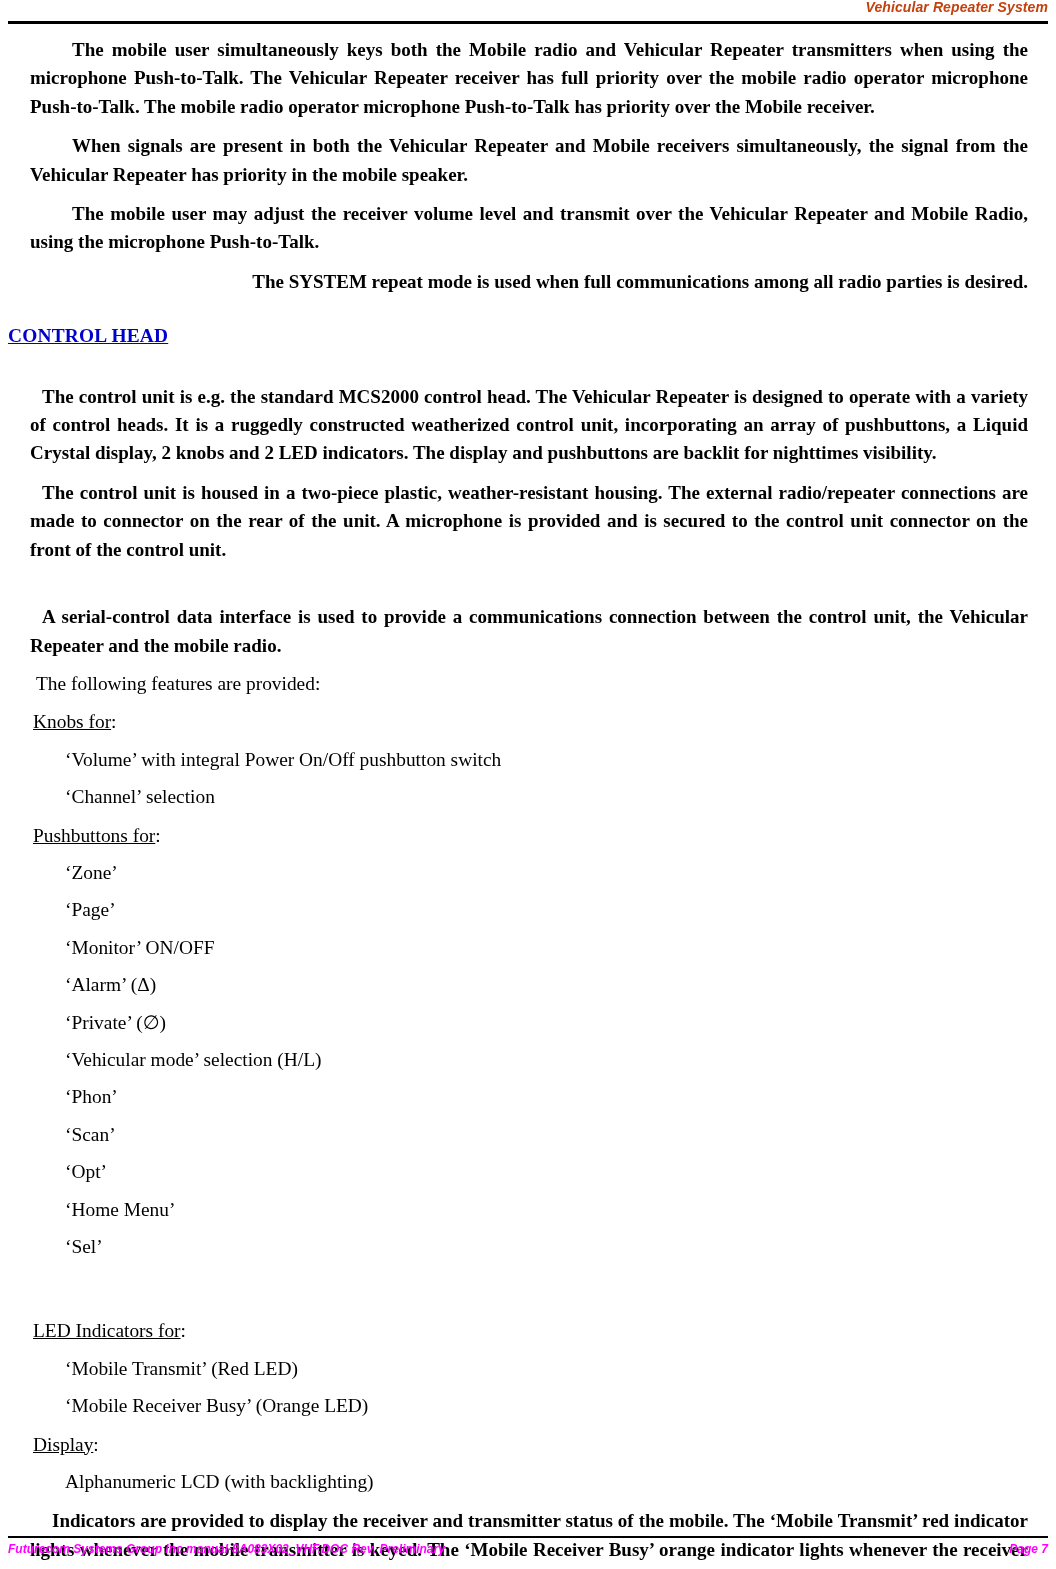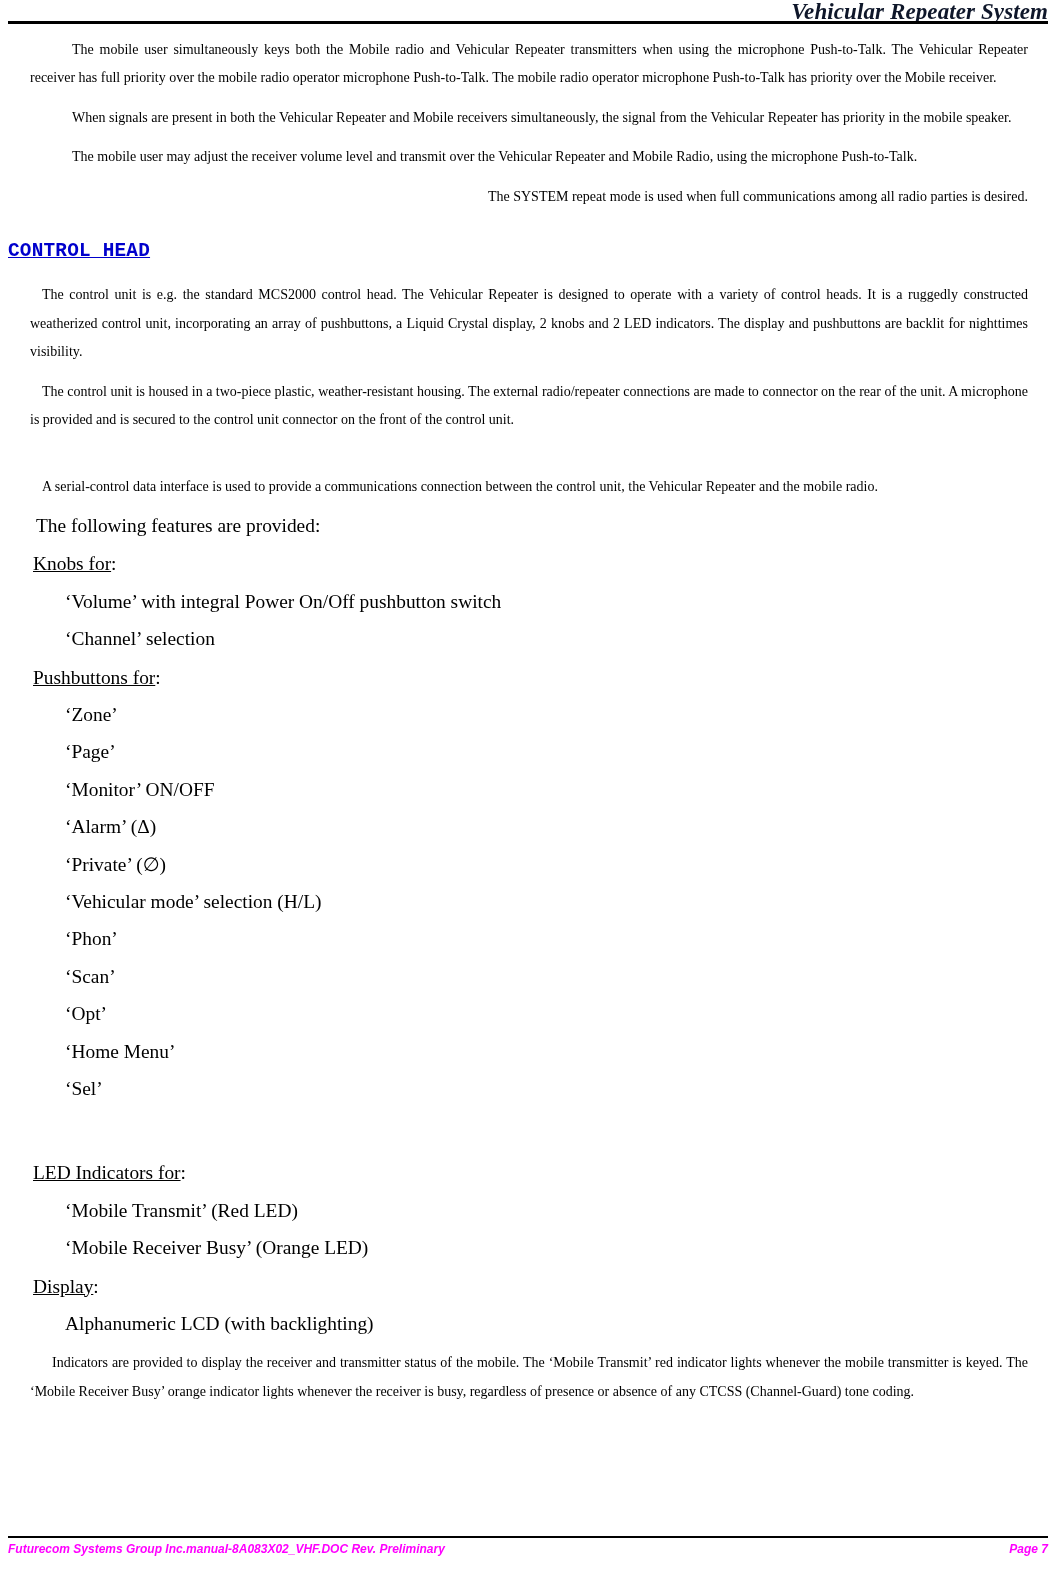--- a/index.html
+++ b/index.html
@@ -21,26 +21,26 @@
     position: absolute;
     top: 0;
     left: 8px;
     right: 8px;
     height: 24px;
   }
   .header-title {
     position: absolute;
     right: 0;
     top: -1px;
-    font-family: Liberation Serif, serif;
+    font-family: Liberation Sans, sans-serif;
     font-weight: bold;
     font-style: italic;
-    font-size: 23px;
+    font-size: 14px;
     letter-spacing: 0.1px;
-    color: #0f172a;
+    color: #c2410c;
     white-space: nowrap;
   }
   .header-rule {
     position: absolute;
     left: 0;
     right: 0;
     top: 21px;
     height: 3px;
     background: #000000;
   }
@@ -49,44 +49,44 @@
   .content {
     position: absolute;
     top: 36px;
     left: 30px;
     width: 998px;
   }
 
   p.body-para {
     margin: 0 0 0 0;
     padding: 0;
-    font-size: 14px;
+    font-size: 19px;
     line-height: 28.4px;
     text-align: justify;
     text-indent: 42px;
     text-justify: inter-word;
+    font-weight: bold;
   }
   p.body-para.gap {
     margin-top: 11px;
   }
   p.body-para.nojust {
     text-align: right;
   }
 
   h2.section-heading {
-    margin: 26px 0 0 -22px;
+    margin: 26px 0 16px -22px;
     padding: 0;
     font-size: 19.4px;
     line-height: 28.4px;
     font-weight: bold;
     color: #0000CC;
     text-decoration: underline;
     letter-spacing: 0.2px;
     display: inline-block;
-    font-family: Liberation Mono, monospace;
   }
   .heading-wrap {
     margin: 0;
     padding: 0;
     line-height: 0;
   }
 
   .lead-line {
     margin: 10px 0 0 0;
     font-size: 19.4px;

